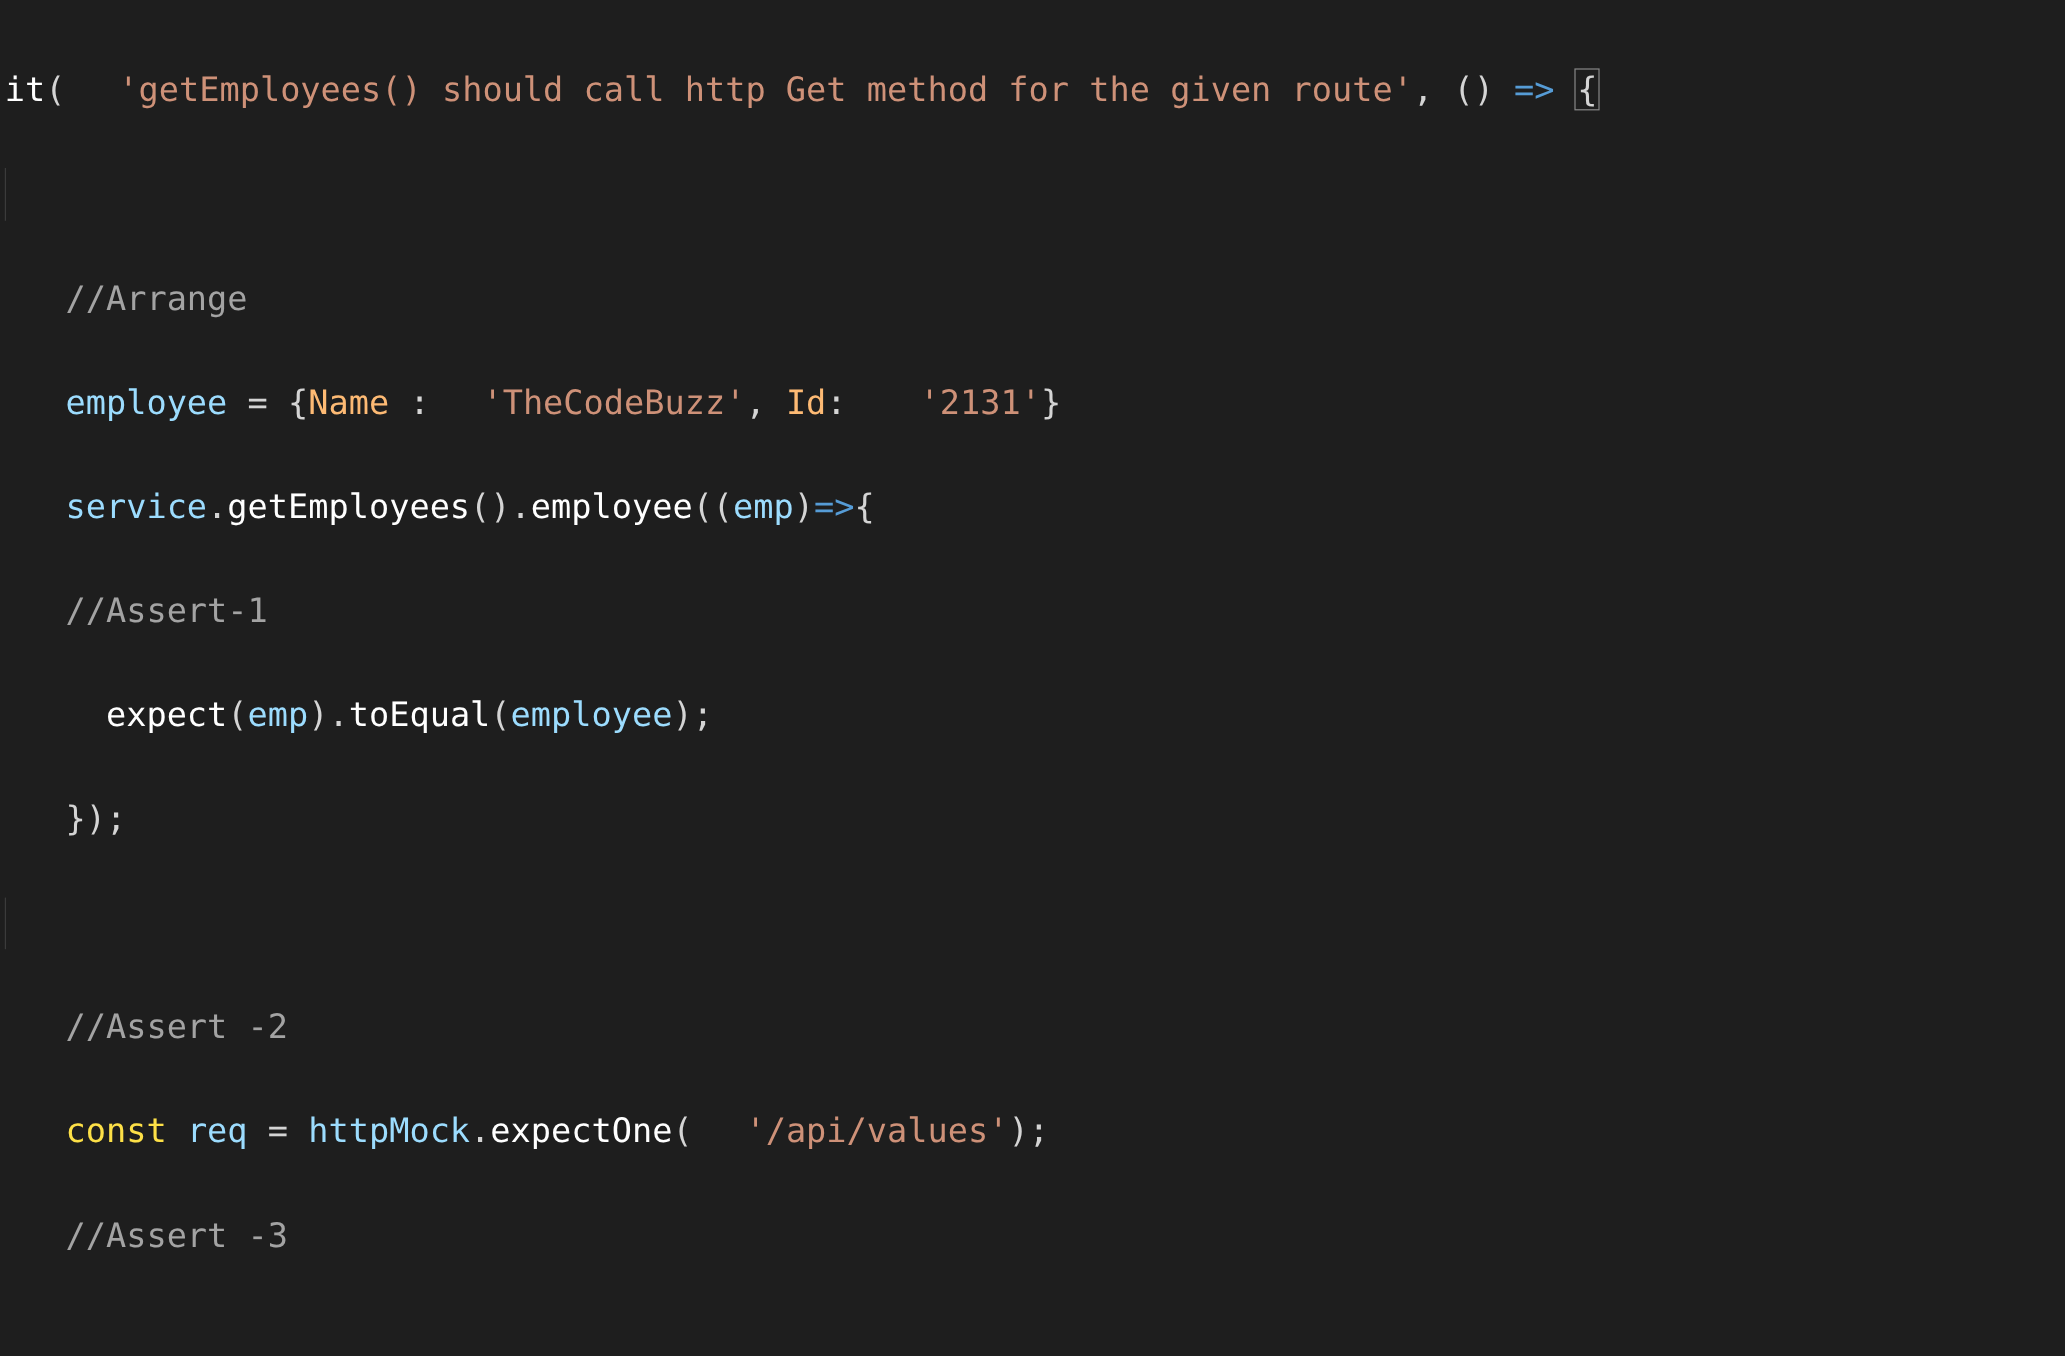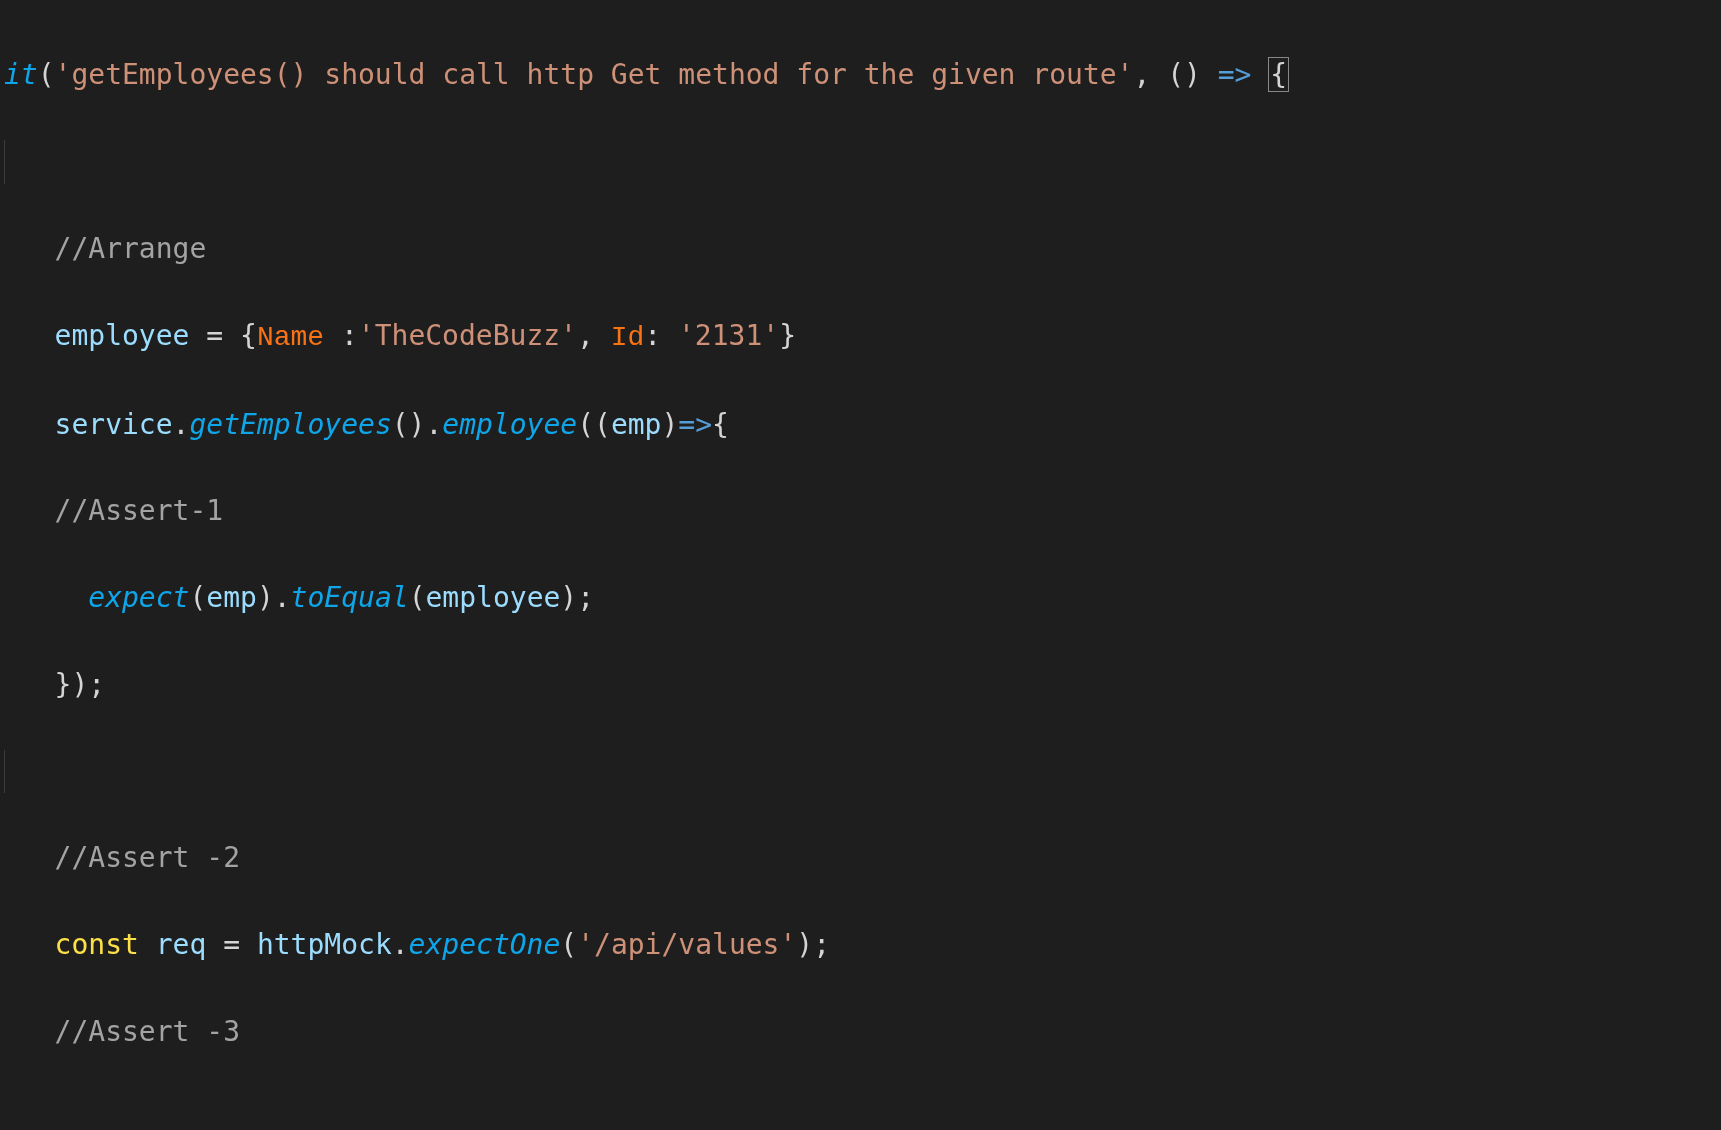--- a/index.html
+++ b/index.html
@@ -24,25 +24,25 @@
     padding-left: 0;
   }
   .indent-guide {
     border-left: 1px solid #3b3b3b;
     display: inline-block;
     height: 1.55em;
     vertical-align: top;
     margin-right: -1px;
   }
   
-  .tk-fn     { color: #0ea5e9; font-style: italic; } 
-  .tk-str    { color: #ce9178; } 
+  .tk-fn     { color: #ffffff; } 
+  .tk-str    { color: #ce9178; margin-left: 44px; } 
   .tk-comment{ color: #a3a3a3; } 
   .tk-var    { color: #9cdcfe; } 
-  .tk-prop   { color: #f97316; font-family: Liberation Mono, monospace; } 
+  .tk-prop   { color: #fdba74; } 
   .tk-kw     { color: #fde047; } 
   .tk-punc   { color: #d4d4d4; }
   .tk-paramkw{ color: #569cd6; } 
   .bracket-box {
     border: 1px solid #888;
     padding: 0 1px;
     margin: -1px 0;
   }
 </style>
 </head>

